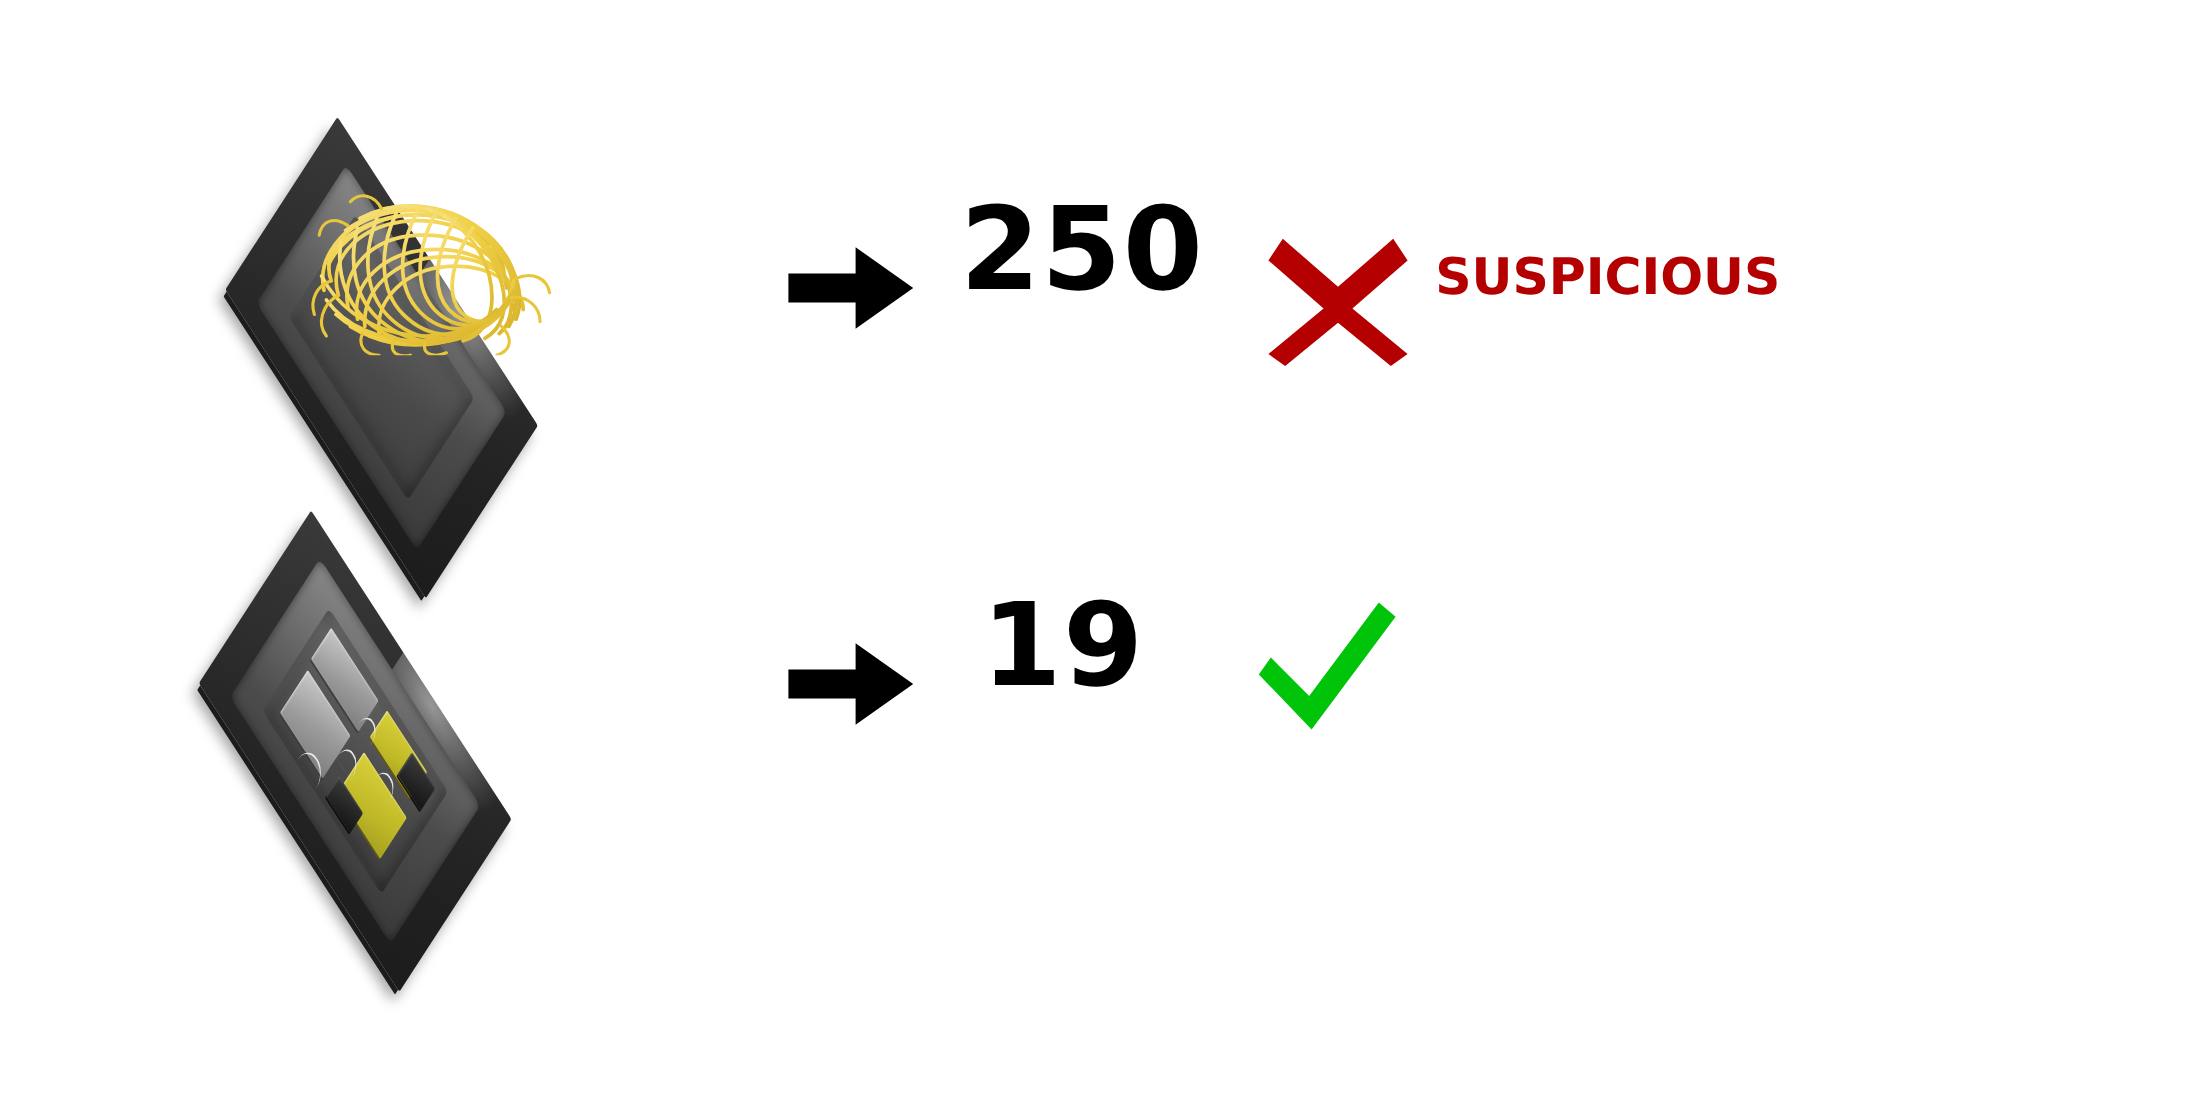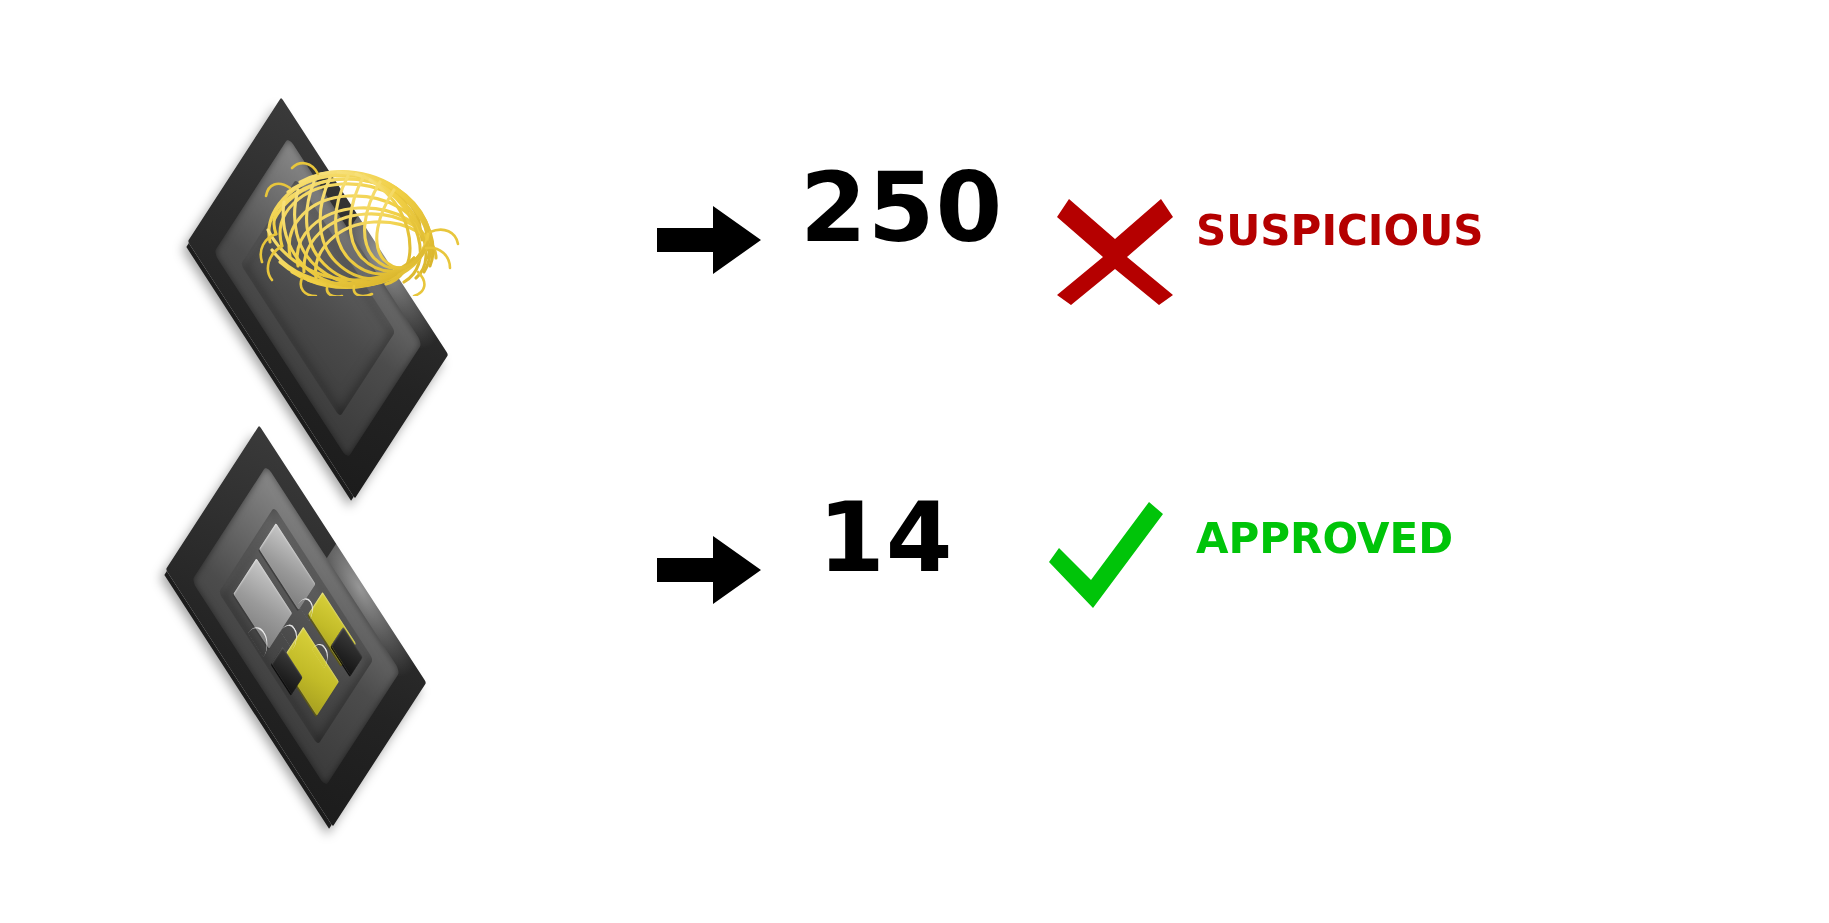--- a/index.html
+++ b/index.html
@@ -269,22 +269,21 @@
             <div class="bondwire" style="left:28%; top:82%; width:16%; height:14%;"></div>
           </div>
         </div>
       </div>
     </div>
 
     <svg class="arrow-wrap" style="left:655px; top:130px;" viewBox="0 0 110 80">
       <path d="M2,28 L58,28 L58,6 L106,40 L58,74 L58,52 L2,52 Z" fill="#000000"></path>
     </svg>
 
-    <div class="score" style="left:818px; top:90px;">14</div>
+    <div class="score" style="left:818px; top:90px;">19</div>
 
     <svg class="mark" style="left:1045px; top:100px;" viewBox="0 0 120 110">
       <path d="M4,62 L14,48 L46,80 L104,2 L118,14 L48,108 Z" fill="#00c409"></path>
     </svg>
 
-    <div class="verdict verdict-good" style="left:1196px; top:118px;">APPROVED</div>
   </div>
 
 </div>
 
 </body></html>

